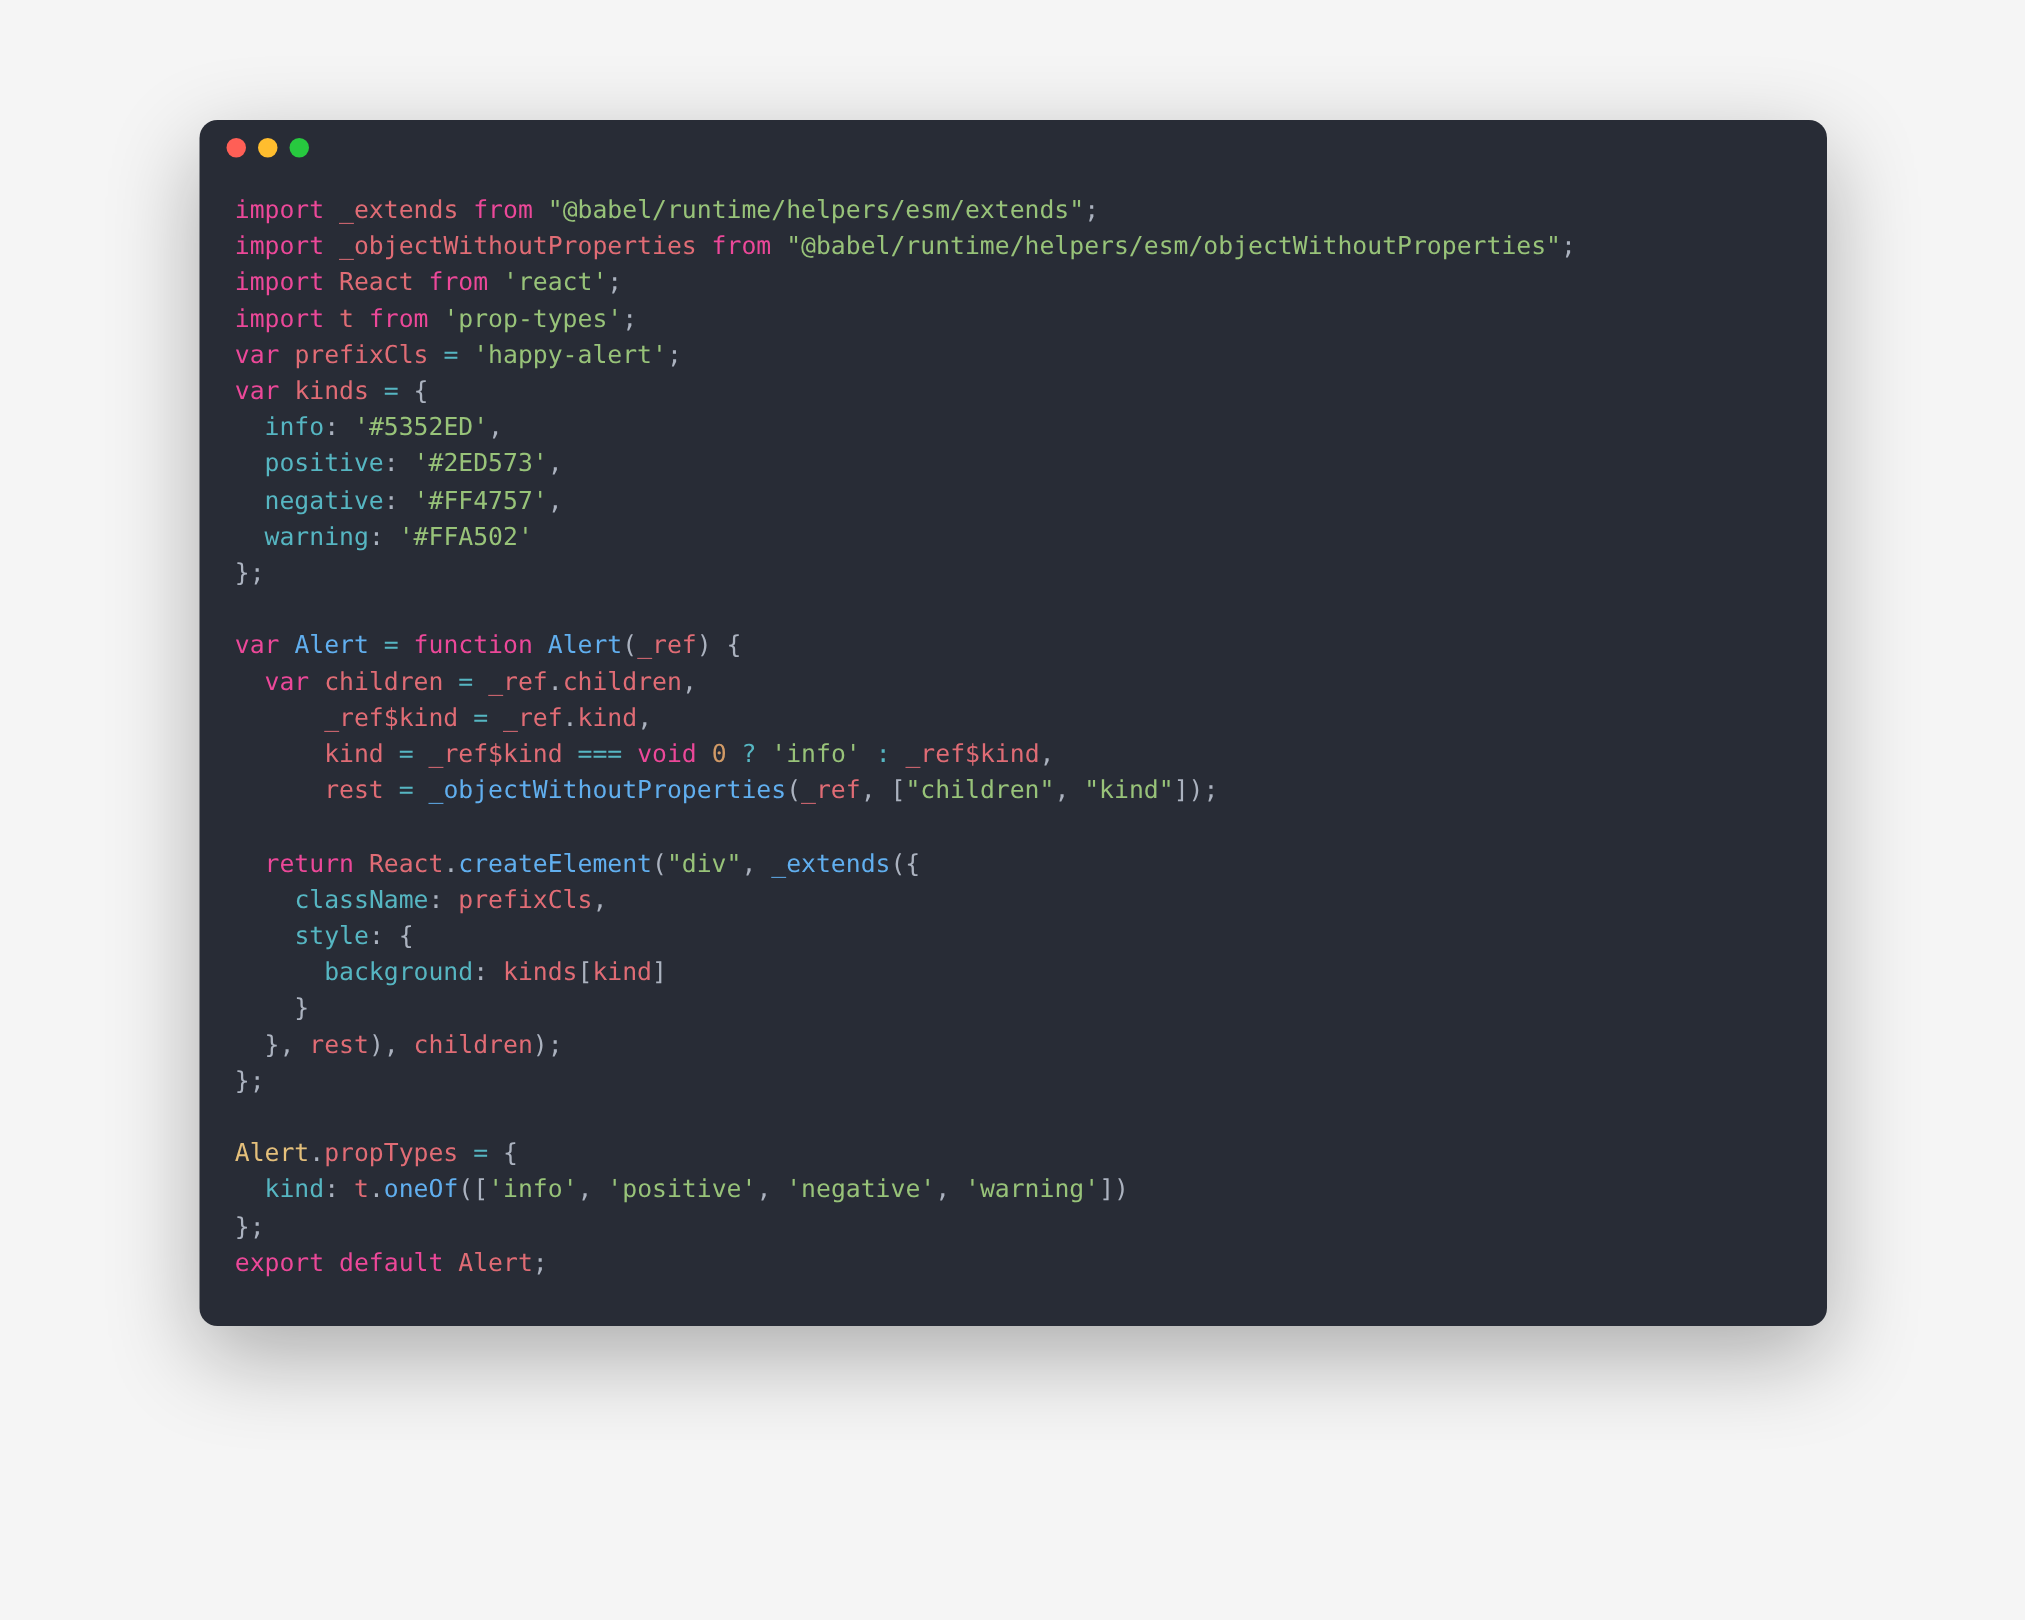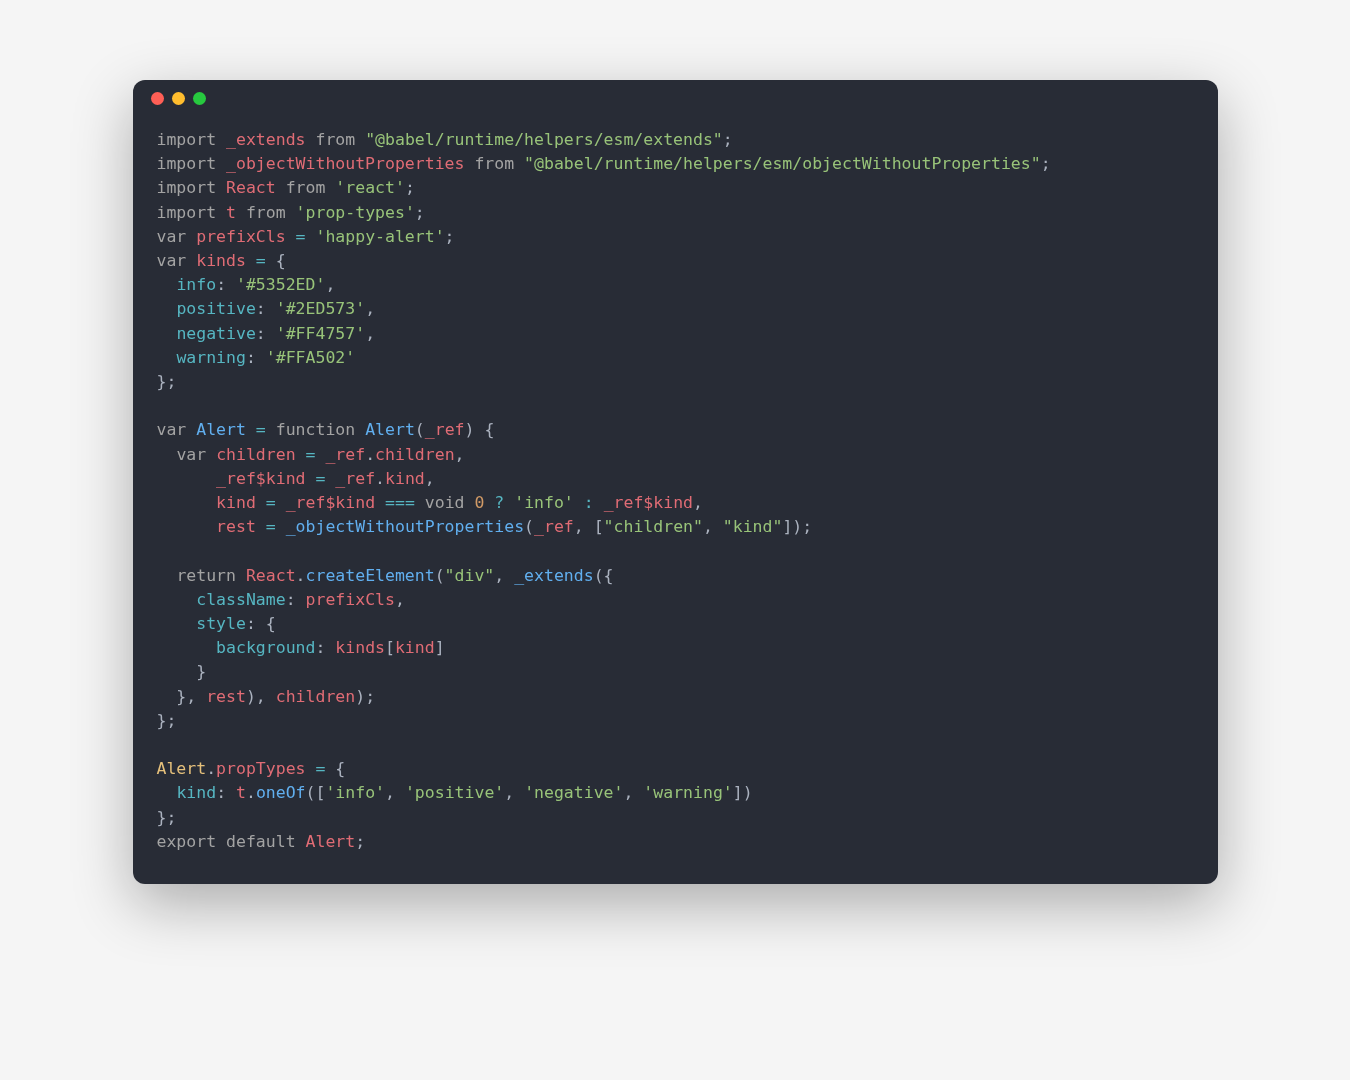--- a/index.html
+++ b/index.html
@@ -36,21 +36,21 @@
     .dot-yellow { background: #ffbd2e; }
     .dot-green { background: #27c93f; }
     .code {
       padding: 12px 24px 30px 24px;
       color: #abb2bf;
       font-size: 16.5px;
       line-height: 24.2px;
       white-space: pre;
       font-family: 'SF Mono', 'Monaco', 'Menlo', 'Consolas', monospace;
     }
-    .kw { color: #a3a3a3; }
+    .kw { color: #ec4899; }
     .ident { color: #e06c75; }
     .ident2 { color: #e5c07b; }
     .str { color: #98c379; }
     .punct { color: #abb2bf; }
     .func { color: #61afef; }
     .prop { color: #56b6c2; }
     .num { color: #d19a66; }
   </style>
 </head>
 <body>

